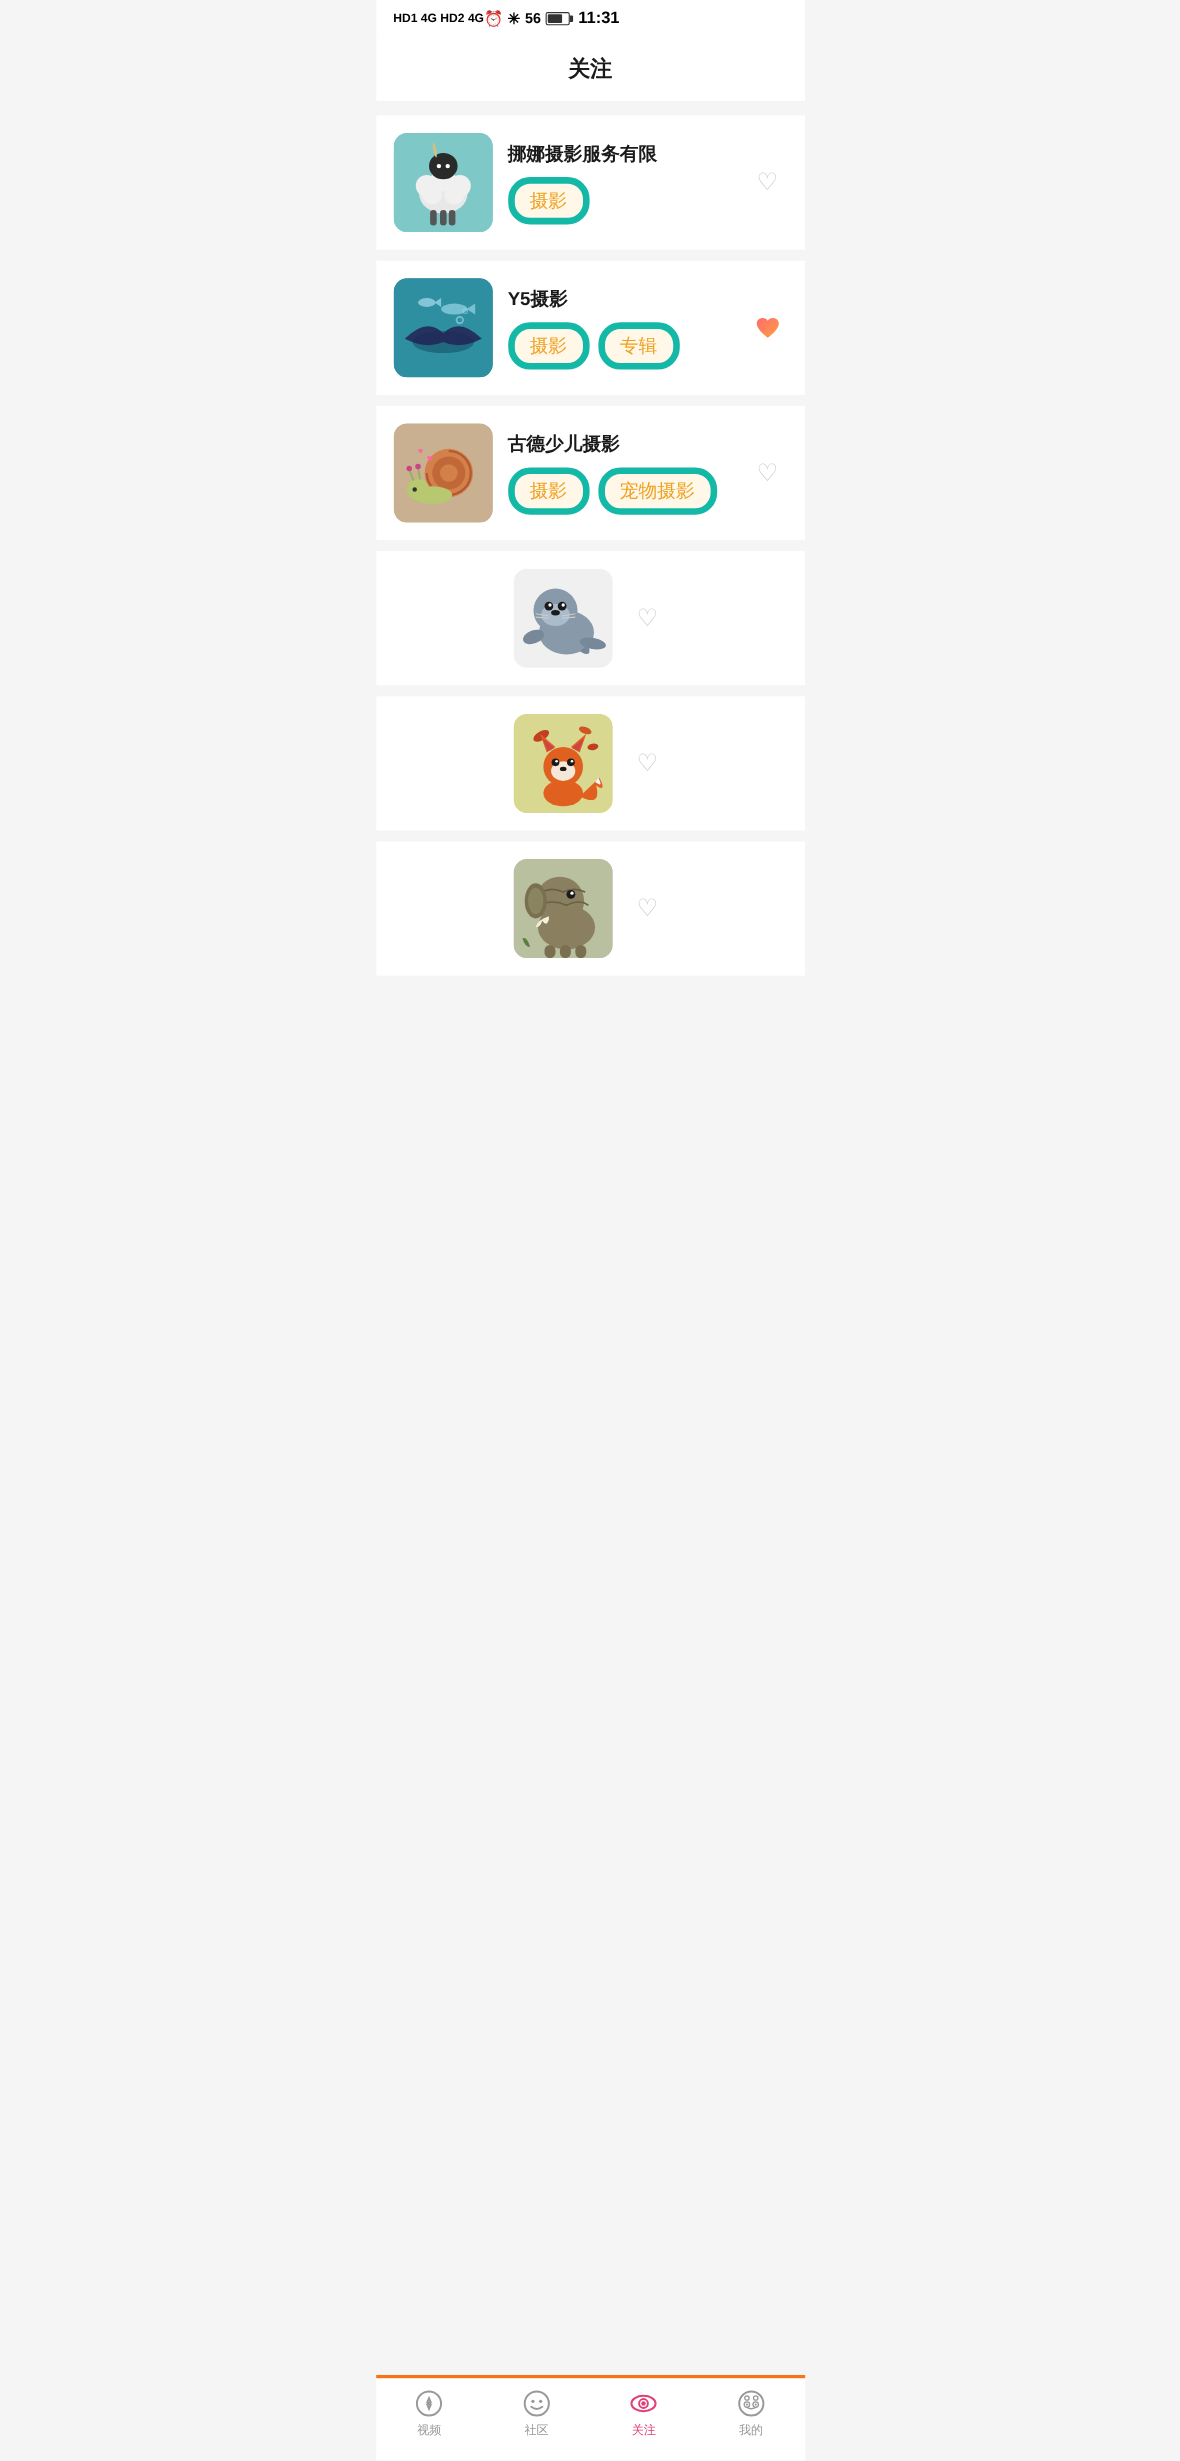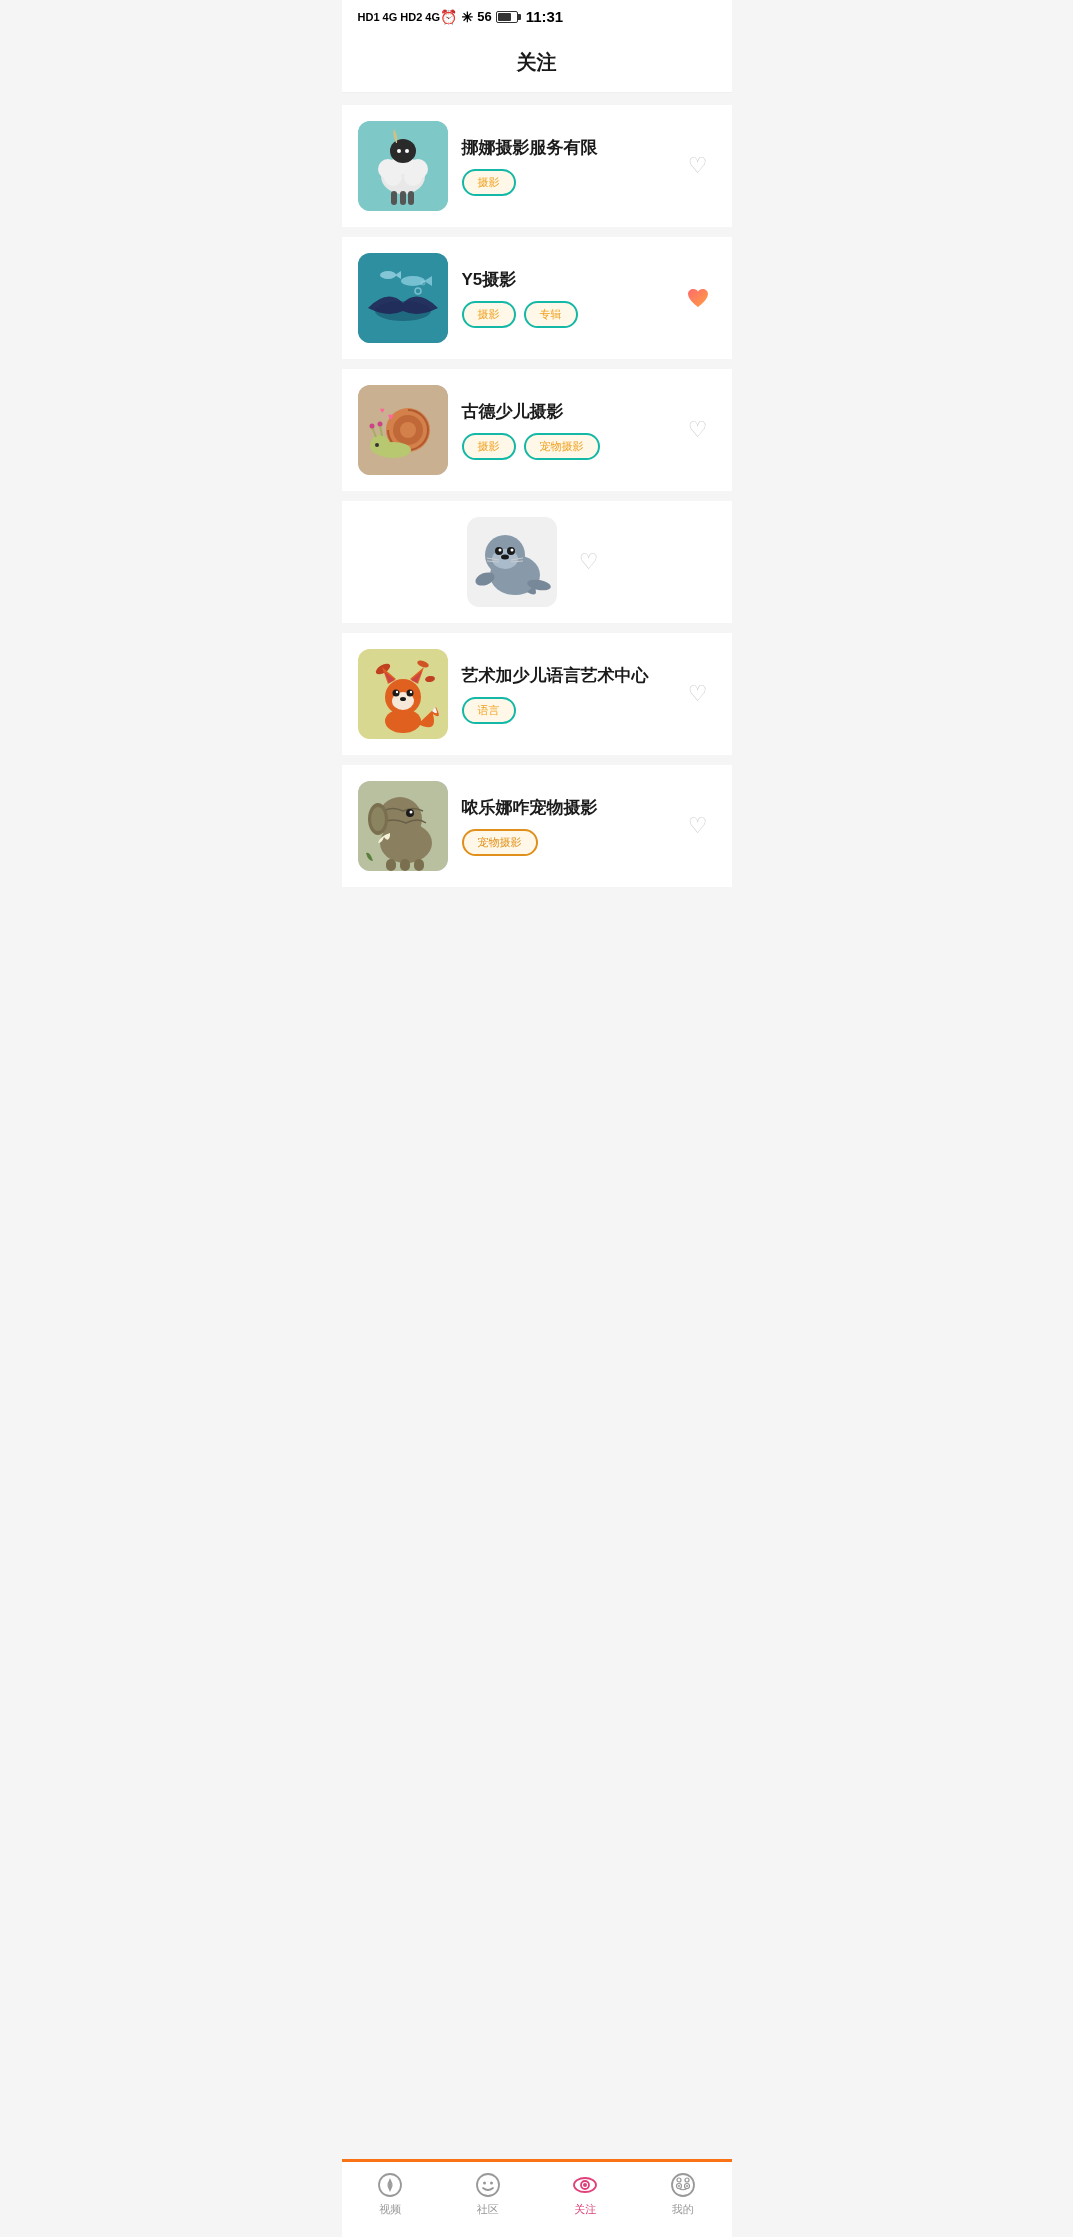--- a/index.html
+++ b/index.html
@@ -113,24 +113,24 @@
 
     .tag-list {
       display: flex;
       flex-wrap: wrap;
       gap: 8px;
     }
 
     .tag {
       background: #fff8e8;
       color: #f0a020;
-      border: 2px solid #14b8a6;
+      border: 6px solid #14b8a6;
       border-radius: 20px;
       padding: 4px 14px;
-      font-size: 11px;
+      font-size: 17px;
     }
 
     .heart-btn {
       flex-shrink: 0;
       width: 36px;
       height: 36px;
       display: flex;
       align-items: center;
       justify-content: center;
       cursor: pointer;
@@ -373,26 +373,20 @@
         <circle cx="52" cy="44" r="3.5" fill="#1a1a1a"></circle>
         <circle cx="39" cy="43" r="1.2" fill="#fff"></circle>
         <circle cx="53" cy="43" r="1.2" fill="#fff"></circle>
 
         <ellipse cx="45" cy="50" rx="3" ry="2" fill="#1a1a1a"></ellipse>
 
         <path d="M60 75 Q80 85 75 65 Q85 72 78 58" fill="#e06020"></path>
         <path d="M74 62 Q82 68 77 58" fill="#f5f5f5"></path>
       </svg>
     </div>
-    <div class="card-info">
-      <div class="card-name">艺术加少儿语言艺术中心</div>
-      <div class="tag-list">
-        <span class="tag">语言</span>
-      </div>
-    </div>
     <div class="heart-btn">
       <span class="heart-outline">♡</span>
     </div>
   </div>
 
   <div class="card">
     <div class="card-avatar avatar-elephant">
       <svg width="90" height="90" viewBox="0 0 90 90" xmlns="http://www.w3.org/2000/svg">
         <rect width="90" height="90" rx="12" fill="#b8c0a0"></rect>
 
@@ -413,26 +407,20 @@
         <circle cx="52" cy="32" r="4" fill="#1a1a1a"></circle>
         <circle cx="53" cy="31" r="1.5" fill="#fff"></circle>
 
         <rect x="28" y="78" width="10" height="12" rx="5" fill="#7a7050"></rect>
         <rect x="42" y="78" width="10" height="12" rx="5" fill="#7a7050"></rect>
         <rect x="56" y="78" width="10" height="12" rx="5" fill="#7a7050"></rect>
 
         <path d="M15 80 Q12 70 8 72 Q10 80 15 80Z" fill="#5a8040"></path>
         <path d="M72" fill="#5a8040"></path>
       </svg>
-    </div>
-    <div class="card-info">
-      <div class="card-name">哝乐娜咋宠物摄影</div>
-      <div class="tag-list">
-        <span class="tag" style="color:#e0901a; border-color:#e0901a;">宠物摄影</span>
-      </div>
     </div>
     <div class="heart-btn">
       <span class="heart-outline">♡</span>
     </div>
   </div>
 
   <div class="bottom-spacer"></div>
 </div>
 
 <nav class="bottom-nav">

